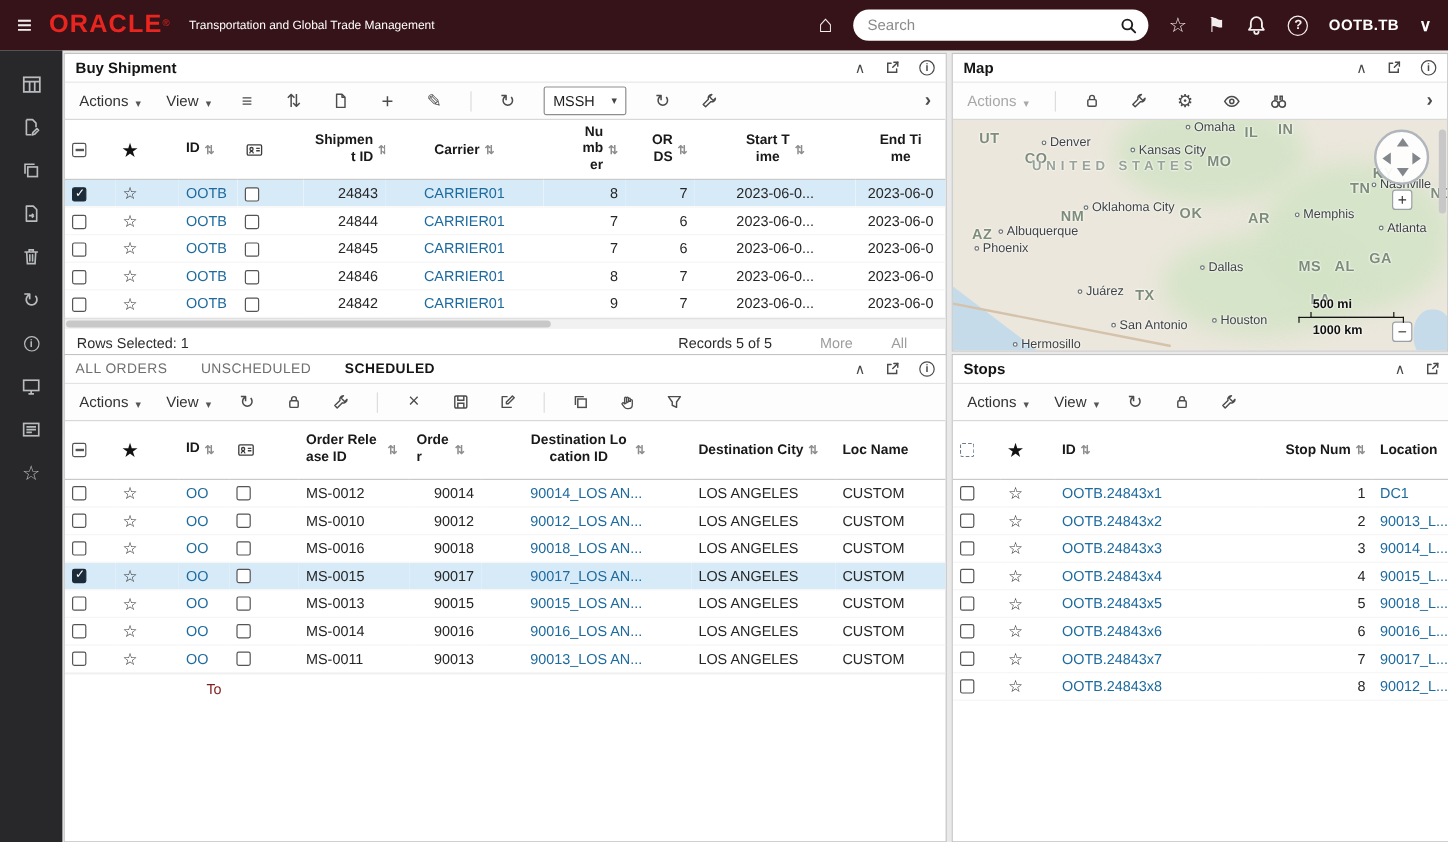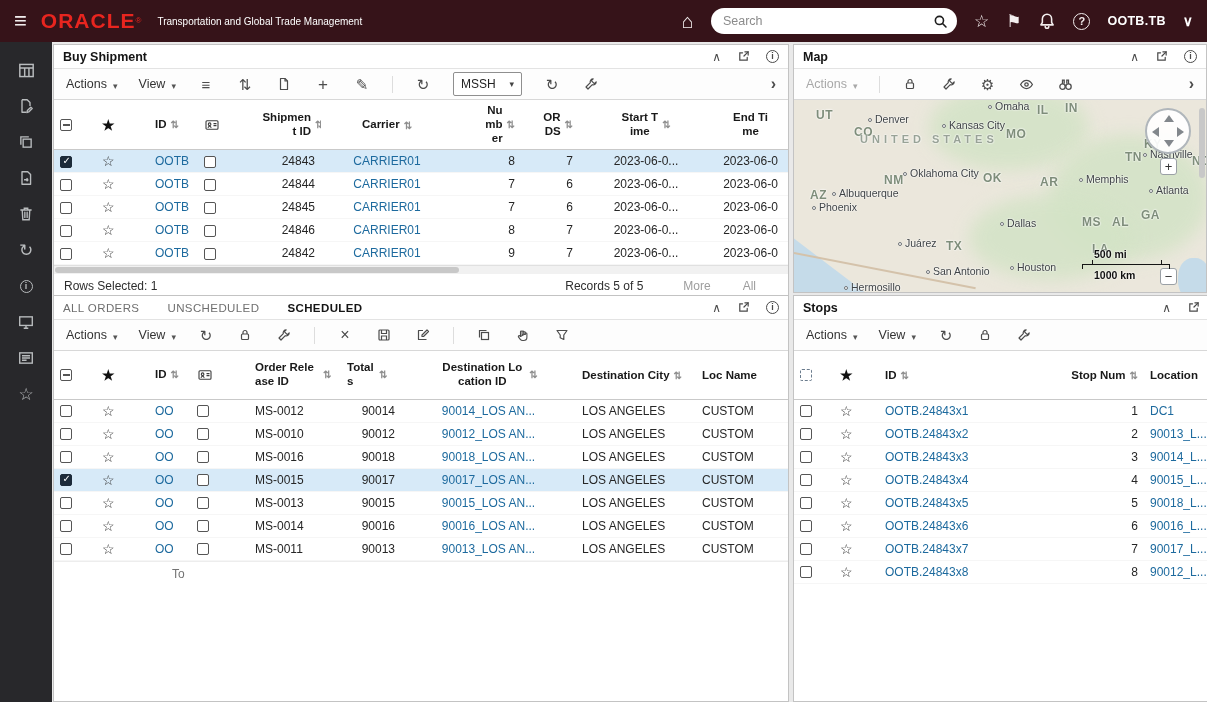--- a/index.html
+++ b/index.html
@@ -88,21 +88,21 @@
   .hcontact{color:#3c3c3c}
 
   .hscroll{height:9px;background:#f1f1f1;border-top:1px solid #e0e0e0;position:relative}
   .hthumb{position:absolute;left:1px;top:1px;height:6px;width:55%;background:#c8c8c8;border-radius:3px;cursor:pointer}
   .vscroll{position:absolute;right:0;top:0;bottom:0;width:8px;background:#f1f1f1;border-left:1px solid #e2e2e2}
   .vthumb{position:absolute;left:1px;top:24px;width:6px;height:110px;background:#c8c8c8;border-radius:3px;cursor:pointer}
 
   .gfoot{display:flex;align-items:flex-start;padding:5px 10px 0 10px;font-size:12px;color:#2d2d2d}
   .gfoot .spacer{margin-left:auto}
   .pgbtn{color:#9d9d9d;cursor:pointer}
-  .totals{padding:5px 0 0 118px;font-size:12px;color:#737373;border-top:1px solid #ededed}
+  .totals{padding:5px 0 0 118px;font-size:12px;color:#7f1d1d;border-top:1px solid #ededed}
 
   
   .mapbody{position:relative;flex:1;background:#ebe7dc;overflow:hidden}
   .gpatch{position:absolute;background:#d3e3c6;border-radius:50%;filter:blur(9px);opacity:.85}
   .water{position:absolute;background:#c5dbe9}
   .mxline{position:absolute;height:2px;background:#d4c2aa;transform-origin:left center}
   .mlabel{position:absolute;white-space:nowrap;text-shadow:0 0 2px #fff,0 0 2px #fff}
   .mstate{color:#7e8d7a;font-weight:bold;font-size:12px;letter-spacing:.5px}
   .mcity{color:#3f4346;font-size:10.5px}
   .mcountry{color:#98a296;font-weight:bold;font-size:11px;letter-spacing:4px}
@@ -577,21 +577,21 @@
           <th><span class="cb ind"></span></th>
           <th><span class="hstar">★</span></th>
           <th><span class="hwrap w14">ID</span><span class="sort">⇅</span></th>
           <th><span class="hcontact"><svg width="16" height="14" viewBox="0 0 14 14" fill="none" stroke="currentColor" stroke-width="1.1">
                   <rect x="1" y="2.8" width="12" height="8.4" rx="1"></rect>
                   <circle cx="4.6" cy="6.2" r="1.3"></circle>
                   <path d="M3 9.8c.3-1 .9-1.6 1.6-1.6s1.3.6 1.6 1.6"></path>
                   <path d="M8.5 5.6h3M8.5 7.6h3"></path>
                 </svg></span></th>
           <th><span class="hwrap w62">Order Release ID</span><span class="sort">⇅</span></th>
-          <th><span class="hwrap w26">Totals</span><span class="sort">⇅</span></th>
+          <th><span class="hwrap w26">Order</span><span class="sort">⇅</span></th>
           <th class="ctr"><span class="hwrap w84">Destination Location ID</span><span class="sort">⇅</span></th>
           <th><span>Destination City</span><span class="sort">⇅</span></th>
           <th><span>Loc Name</span></th>
         </tr>
       </thead>
       <tbody>
 
       <tr>
             <td><span class="cb"></span></td>
             <td><span class="rowstar">☆</span></td>

